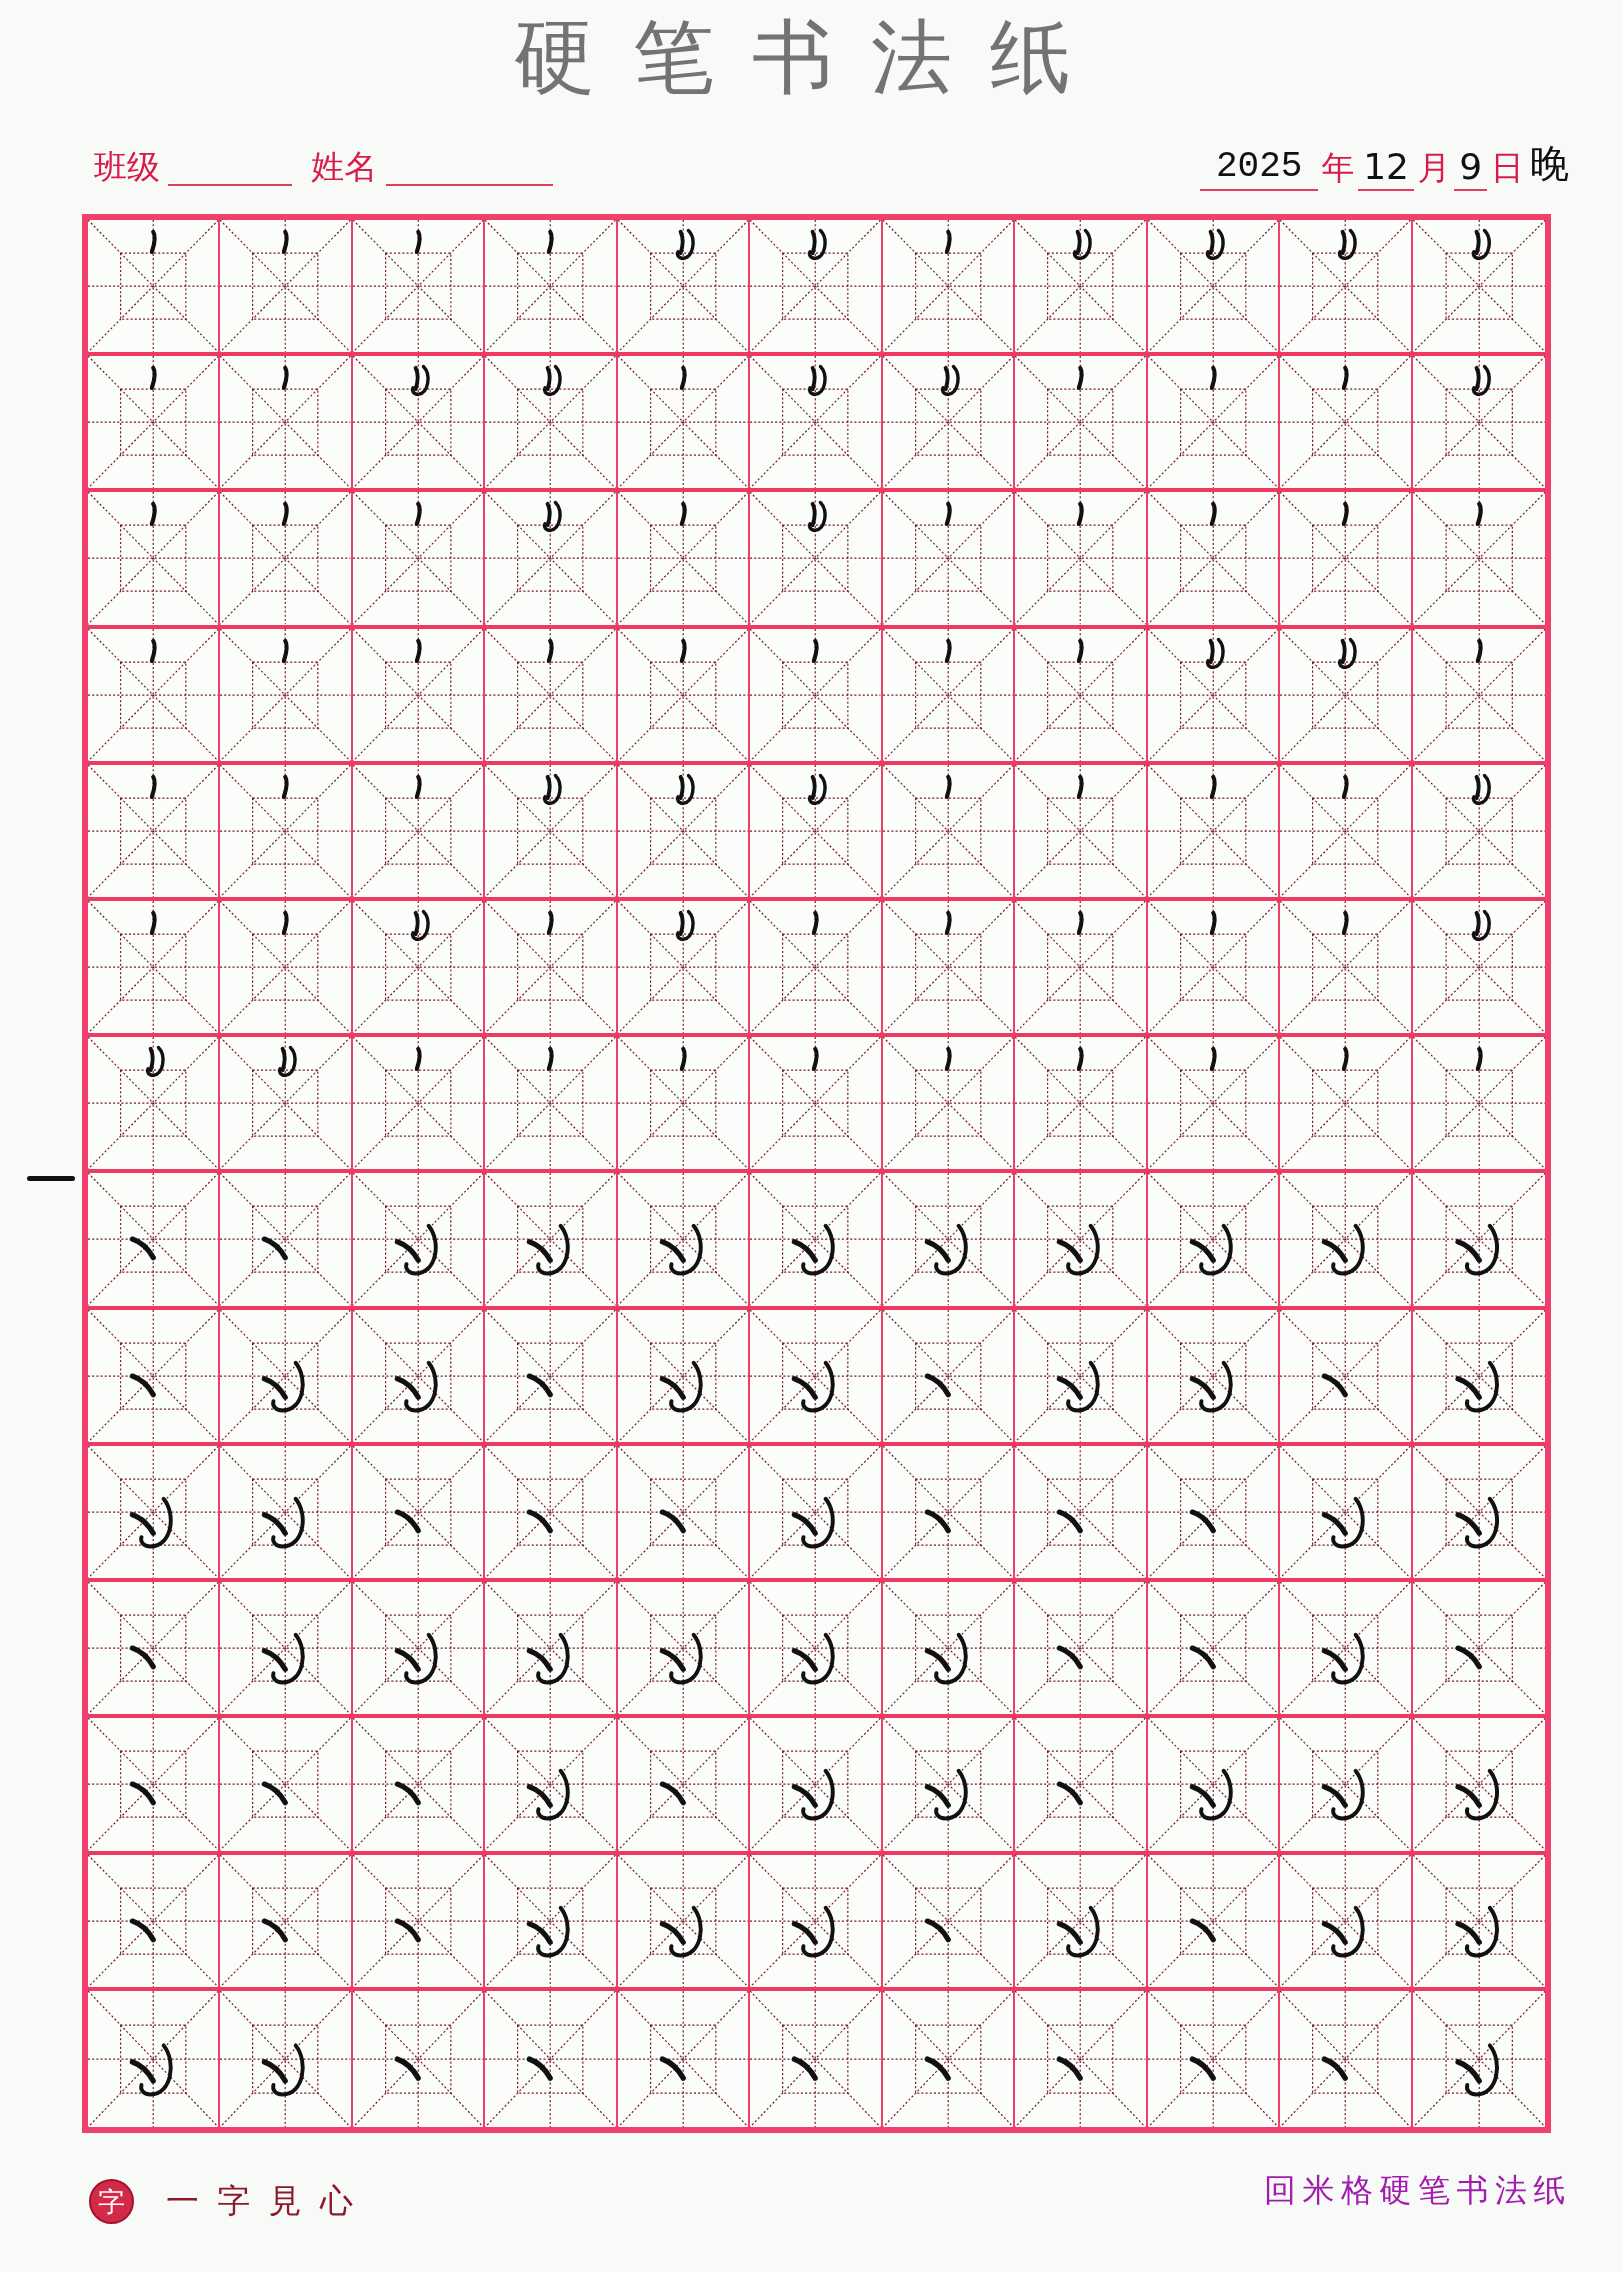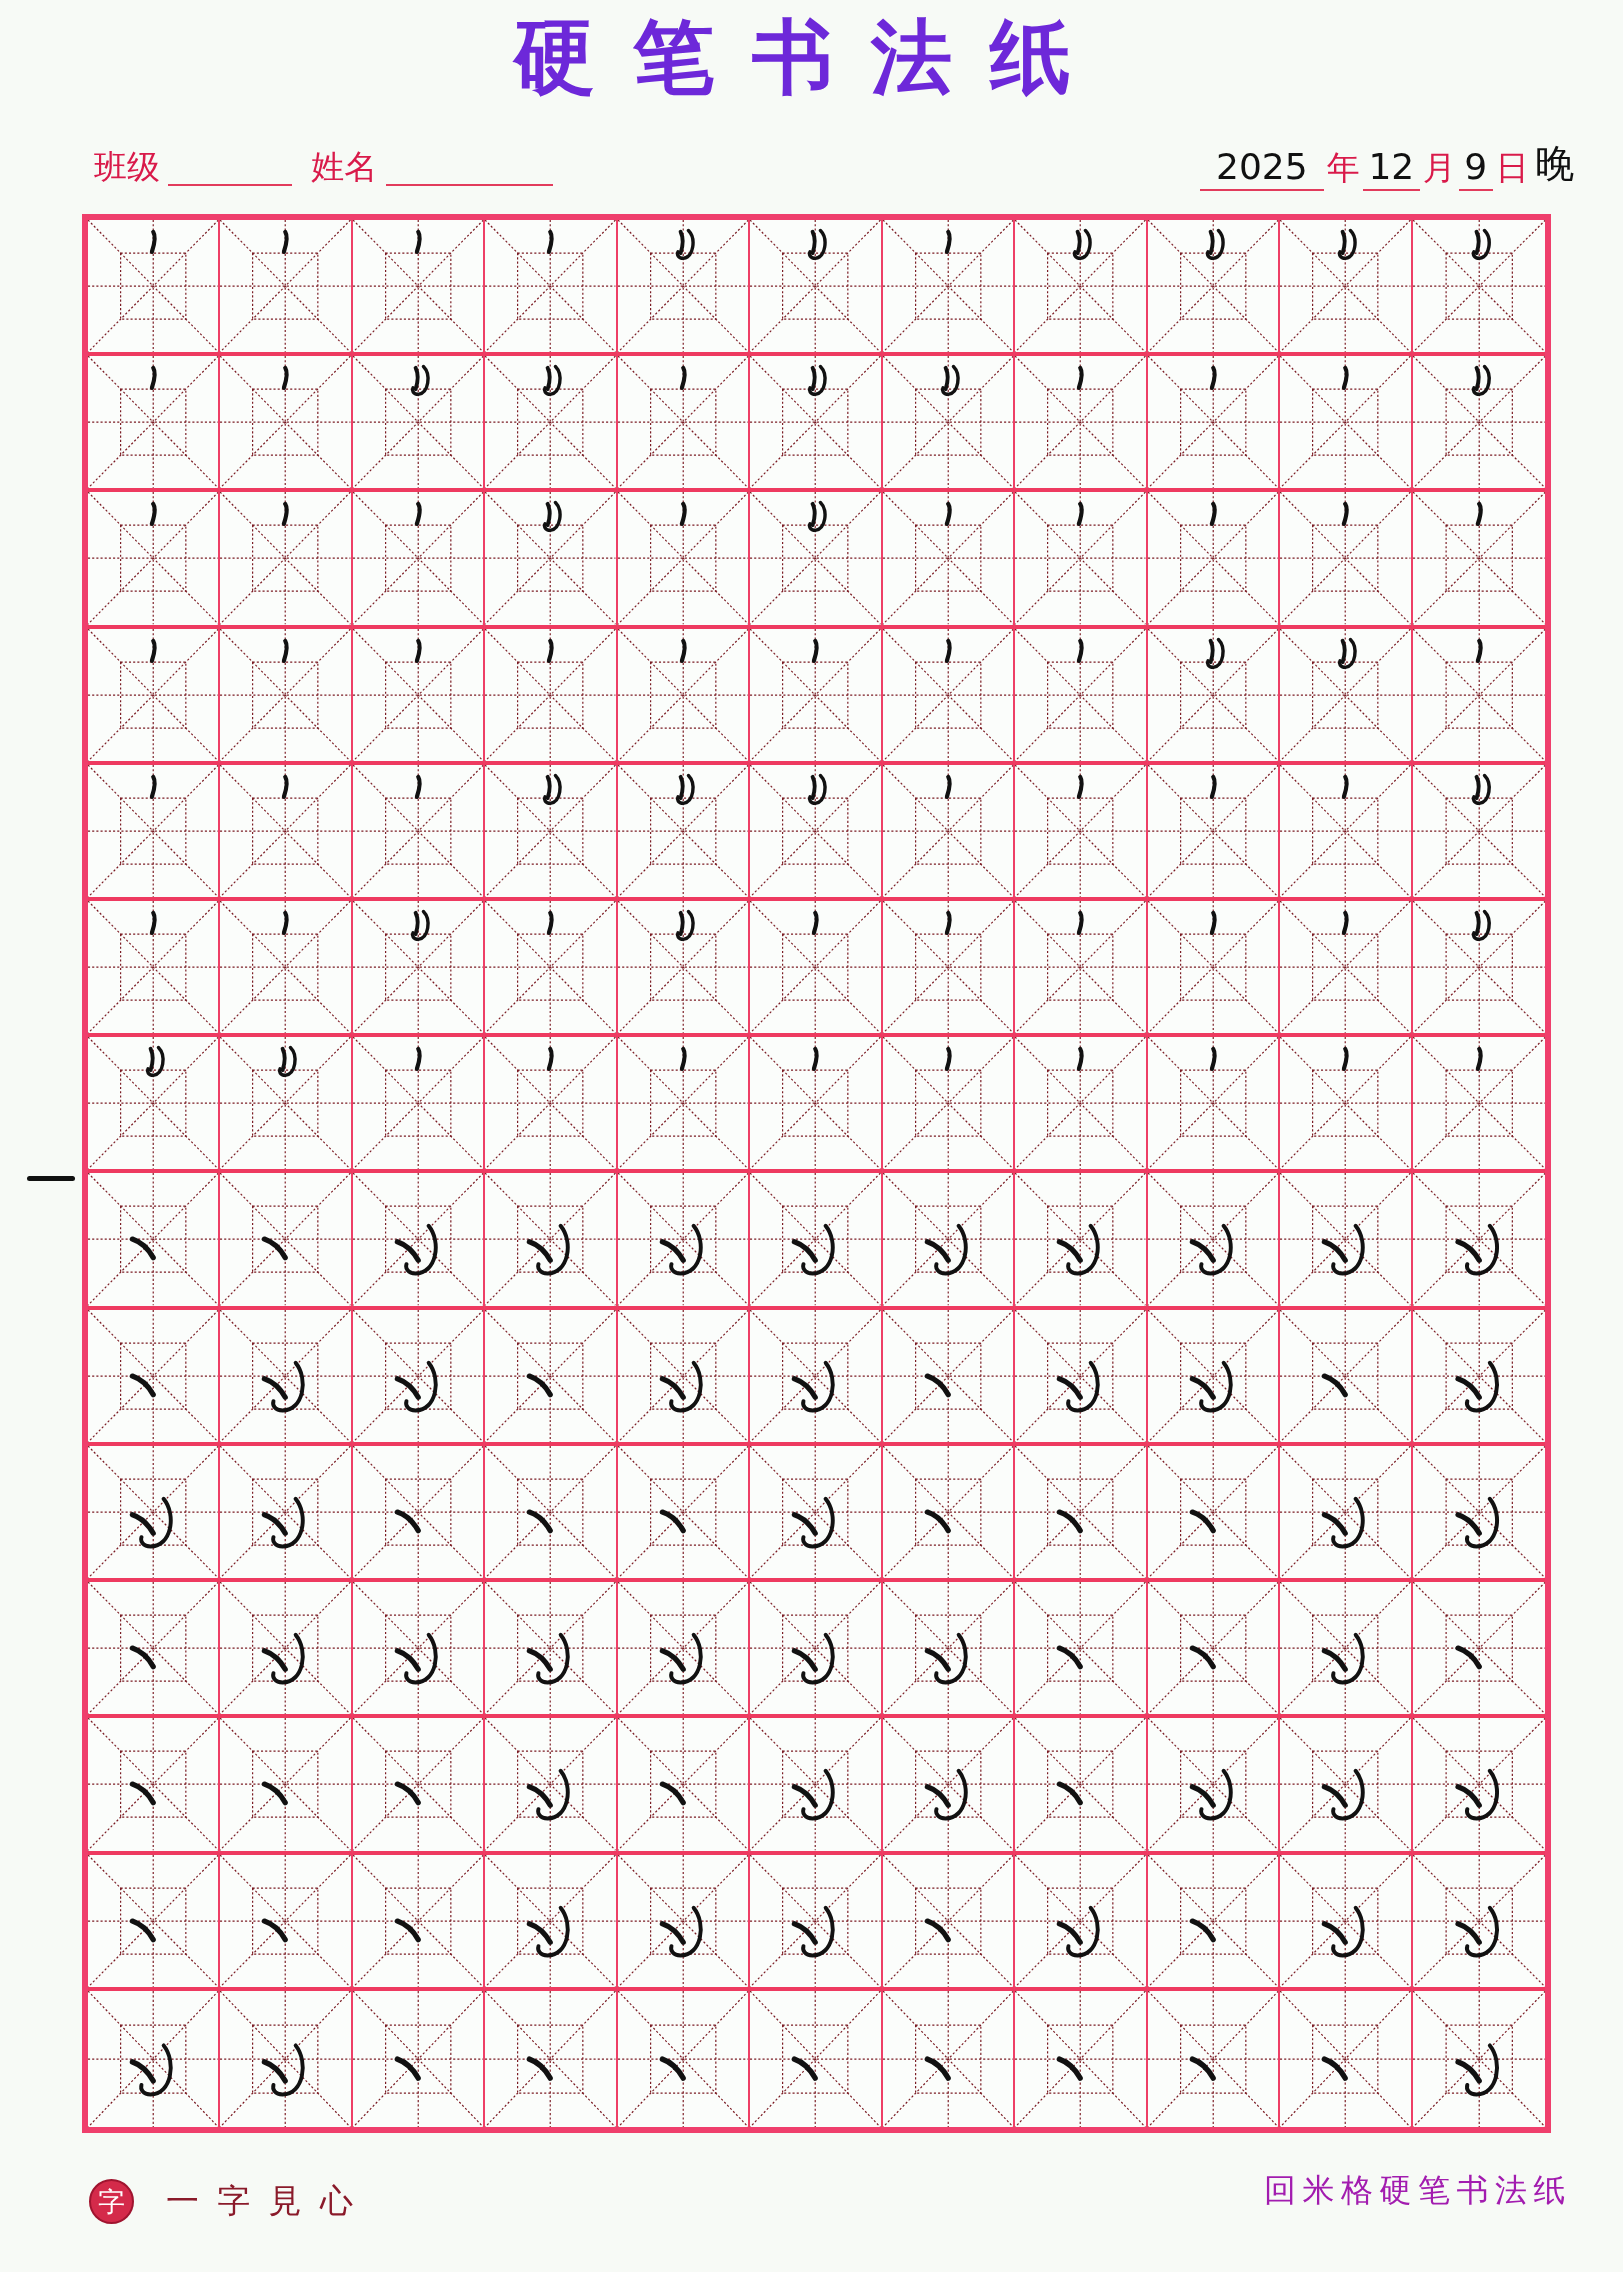--- a/index.html
+++ b/index.html
@@ -3,40 +3,40 @@
 <meta charset="utf-8">
 <style>
   html, body { margin:0; padding:0; }
   body {
     width:1623px; height:2273px; position:relative; overflow:hidden;
     background:#f7faf6;
     font-family:"DejaVu Serif", serif;
   }
   .title {
     position:absolute; left:0; width:1623px; top:4.3px; text-align:center;
-    font-size:81px; color:#6d28d9; letter-spacing:38px; font-weight:bold;
+    font-size:81px; color:#737373; letter-spacing:38px; font-weight:normal;
     font-family:"DejaVu Serif", serif;
   }
   .meta-left {
     position:absolute; left:94px; top:145px; font-size:33px; color:#d91a4a;
     display:flex; align-items:flex-end; gap:4px;
   }
   .meta-left .blank {
     display:inline-block; border-bottom:2.7px solid #e23b5c; height:27px;
     margin:0 15px 4.3px 4.3px;
   }
   .meta-right {
     position:absolute; left:1200px; top:137px; display:flex; align-items:flex-end;
     font-size:33px; color:#d91a4a;
   }
   .meta-right .hw {
     font-family:"DejaVu Sans", sans-serif; color:#111; font-size:36px;
     border-bottom:2.7px solid #e23b5c; padding:0 5.4px 2.2px 5.4px; display:inline-block;
   }
-  .meta-right .hw.year { padding:0 16px 2.2px 16px; }
+  .meta-right .hw.year { padding:0 16px 2.2px 16px;font-family:Liberation Mono, monospace; }
   .meta-right .lbl { margin:0 3.2px; }
   .meta-right .hw-plain { font-family:"DejaVu Sans", sans-serif; color:#111; font-size:39px; margin-left:3.2px; }
 
   .grid {
     position:absolute; left:82px; top:214px; width:1469px; height:1919px;
     border:6.5px solid #ef3f6c; box-sizing:border-box;
     display:grid; grid-template-columns:repeat(11, 1fr); grid-template-rows:repeat(14, 1fr);
     background:#fbfdfb;
   }
   .cell {

